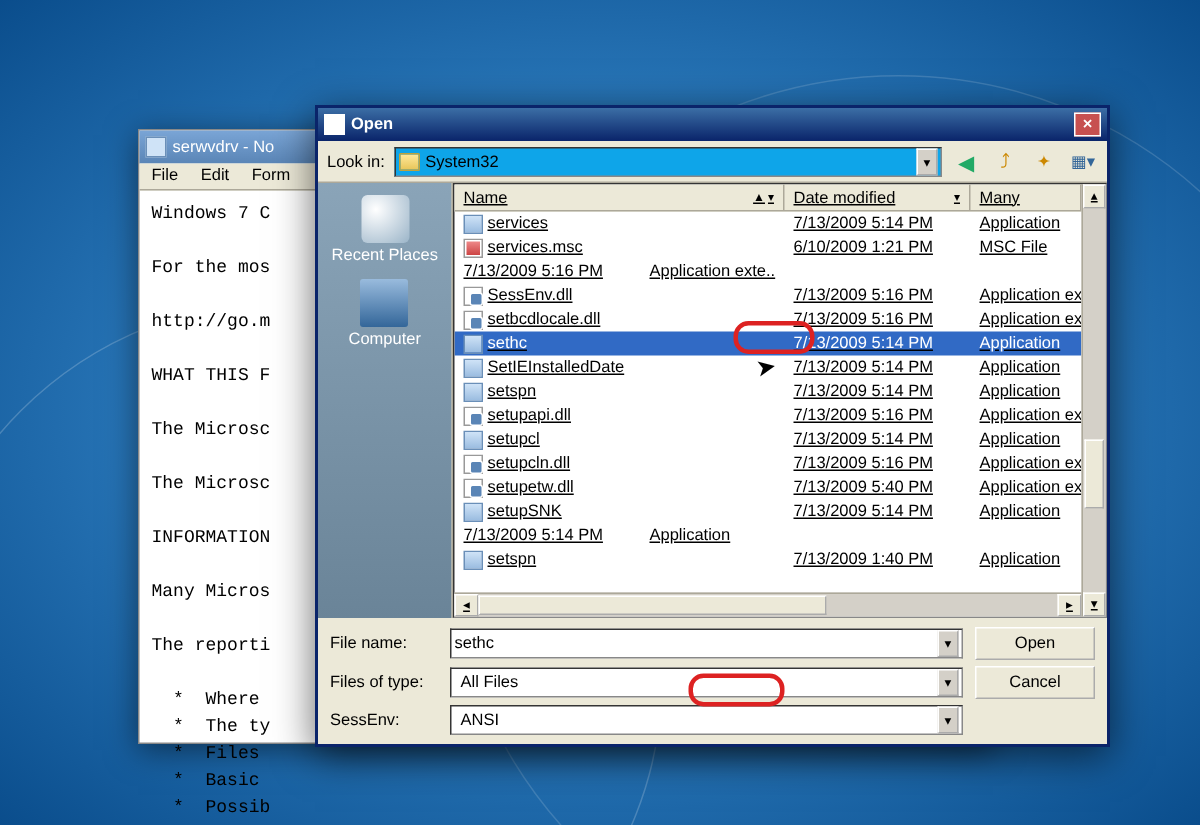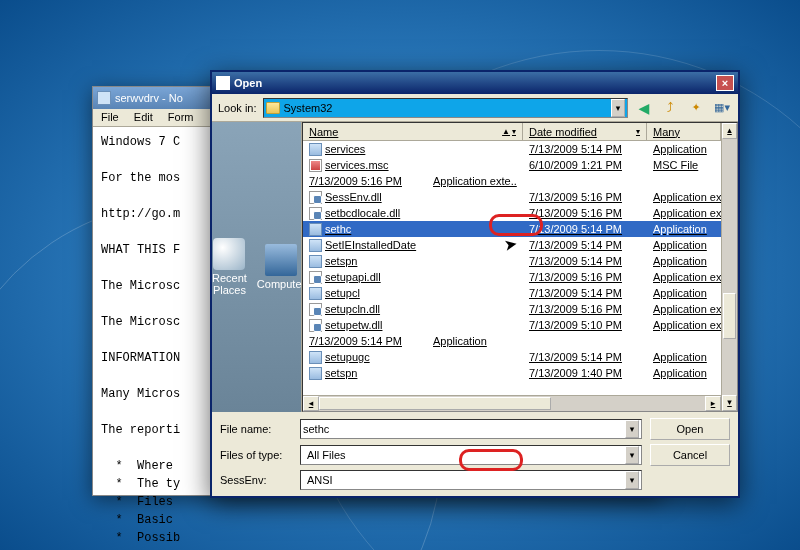--- a/index.html
+++ b/index.html
@@ -19,21 +19,21 @@
   .dialog .dlg-title .dicon { width:14px; height:14px; margin-right:4px; background:#fff; }
   .dialog .dlg-title .xbtn { margin-left:auto; width:18px; height:16px; background:#c75050; color:#fff; text-align:center; line-height:14px; font-weight:bold; border:1px solid #fff; }
 
   .toolbar-row { height:28px; display:flex; align-items:center; padding:2px 6px; gap:6px; border-bottom:1px solid #aca899; }
   .lookin-combo { flex:1; display:flex; align-items:center; height:20px; background:#0ea5e9; border:1px inset #888; padding:0 2px; }
   .fld-ico { width:14px; height:12px; background:linear-gradient(#ffe89a,#e8c65a); border:1px solid #bfa23a; border-radius:1px; margin-right:4px; }
   .combo-arrow { width:14px; height:18px; background:#d4d0c8; border:1px outset #fff; text-align:center; line-height:16px; font-size:9px; margin-left:auto; }
   .tb-btn { width:20px; height:20px; display:flex; align-items:center; justify-content:center; border:1px solid transparent; }
 
   .body-row { flex:1; display:flex; min-height:0; }
-  .places { width:90px; background:#7a96ac; background:linear-gradient(#8aa4b8,#6a8498); padding:8px 0; display:flex; flex-direction:row; align-items:center; gap:10px; color:#fff; font-size:10px; border-right:1px solid #aca899;}
+  .places { width:90px; background:#7a96ac; background:linear-gradient(#8aa4b8,#6a8498); padding:8px 0; display:flex; flex-direction:column; align-items:center; gap:10px; color:#fff; font-size:10px; border-right:1px solid #aca899;}
   .place { text-align:center; cursor:default; }
   .place .pico { width:32px; height:32px; margin:0 auto 2px; background:radial-gradient(circle at 30% 30%,#fff,#9ab4c8); border-radius:4px; }
   .place .pico.lib { background:linear-gradient(#6fa0d8,#3466a0); border-radius:2px; }
   .place .pico.comp { background:linear-gradient(#9bd,#369); border-radius:2px; }
 
   .filelist-wrap { flex:1; display:flex; flex-direction:column; min-width:0; background:#fff; border:1px inset #888; margin:0; }
   .cols { display:flex; height:18px; background:#ece9d8; border-bottom:1px solid #aca899; }
   .col { border-right:1px solid #aca899; padding:2px 6px; display:flex; align-items:center; font-size:11px; }
   .col .sort { margin-left:auto; font-size:8px; }
   .rows { flex:1; overflow:hidden;text-align:right; }
@@ -291,39 +291,39 @@
                 <div class="cell" style="flex:1">
                   <span>Application exte..</span>
                 </div>
               </div>
               <div class="row">
                 <div class="cell" style="width:220px">
                   <div class="fico dll"></div>
                   <span>setupetw.dll</span>
                 </div>
                 <div class="cell" style="width:124px">
-                  <span>7/13/2009 5:10 PM</span>
-                </div>
-                <div class="cell" style="flex:1">
-                  <span>Application exte..</span>
-                </div>
-              </div>
-              <div class="row">
-                <div class="cell" style="width:124px">
-                  <span>7/13/2009 5:14 PM</span>
-                </div>
-                <div class="cell" style="flex:1">
-                  <span>Application</span>
-                </div>
-              </div>
-              <div class="row">
-                <div class="cell" style="width:220px">
-                  <div class="fico exe"></div>
-                  <span>setupugc</span>
-                </div>
+                  <span>7/13/2009 5:40 PM</span>
+                </div>
+                <div class="cell" style="flex:1">
+                  <span>Application exte..</span>
+                </div>
+              </div>
+              <div class="row">
+                <div class="cell" style="width:220px">
+                  <div class="fico exe"></div>
+                  <span>setupSNK</span>
+                </div>
+                <div class="cell" style="width:124px">
+                  <span>7/13/2009 5:14 PM</span>
+                </div>
+                <div class="cell" style="flex:1">
+                  <span>Application</span>
+                </div>
+              </div>
+              <div class="row">
                 <div class="cell" style="width:124px">
                   <span>7/13/2009 5:14 PM</span>
                 </div>
                 <div class="cell" style="flex:1">
                   <span>Application</span>
                 </div>
               </div>
               <div class="row">
                 <div class="cell" style="width:220px">
                   <div class="fico exe"></div>

